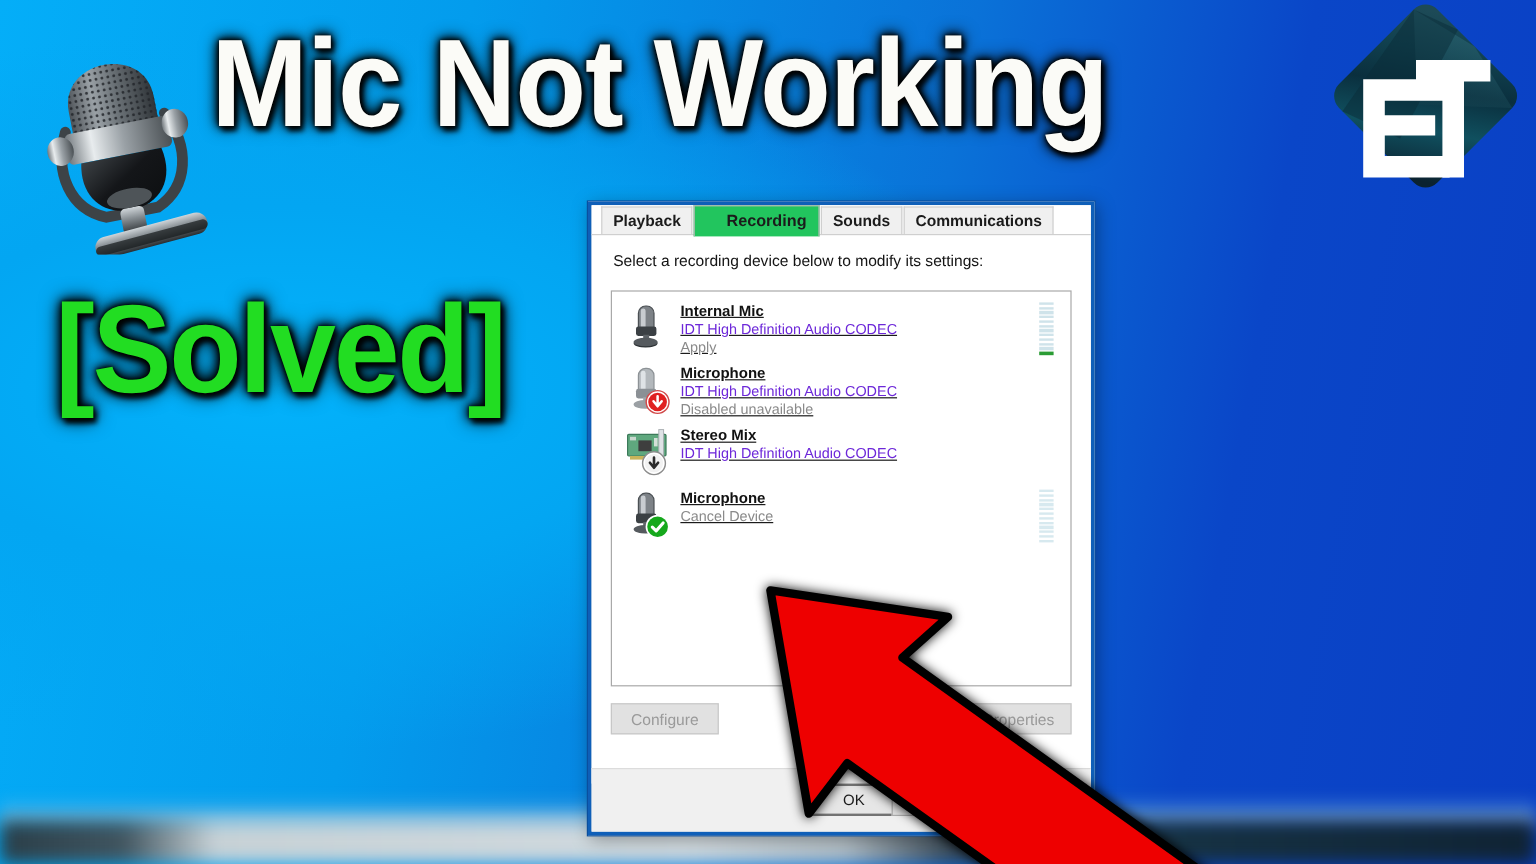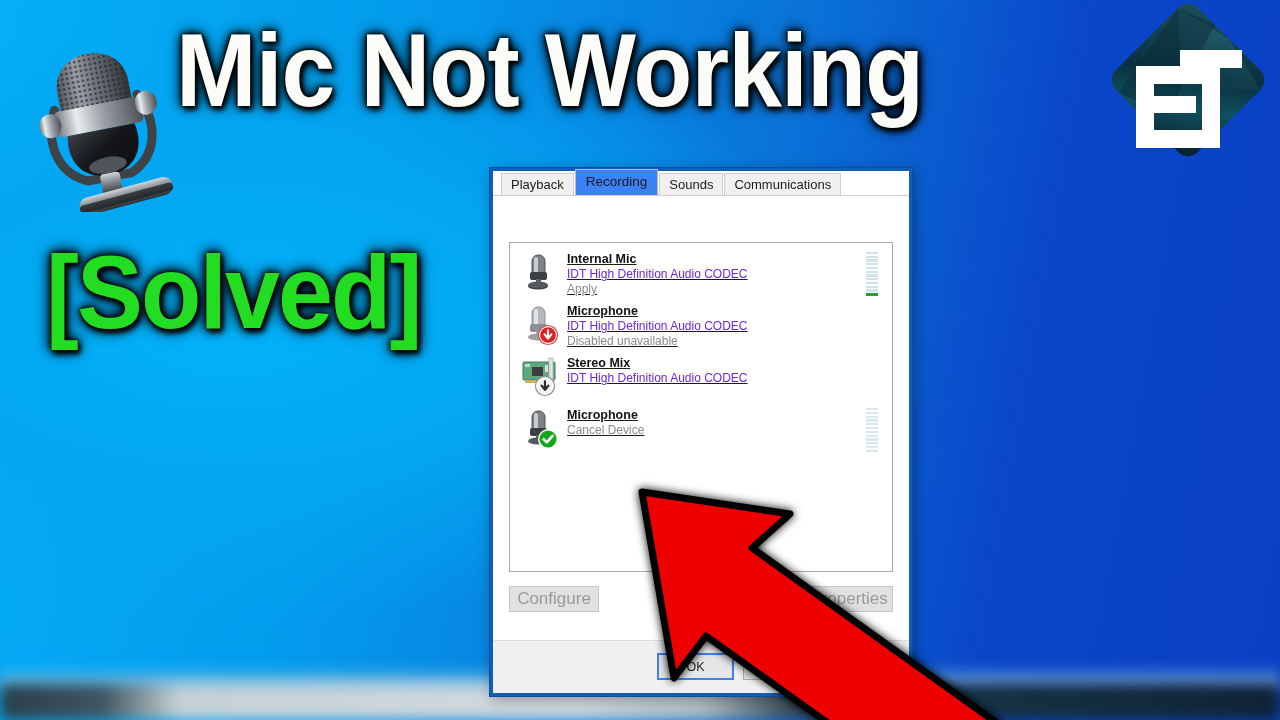--- a/index.html
+++ b/index.html
@@ -58,27 +58,27 @@
     box-shadow:0 0 0 1px #0a4f9e, 2px 3px 14px rgba(0,0,0,.35);
     font-size:13px;color:#1b1b1b;
     box-sizing:border-box;
   }
   .titlebar{height:40px;background:#fff;display:flex;align-items:center;position:relative;}
   .titlebar .ico{margin-left:12px;width:20px;height:20px;flex:none;}
   .titlebar .tt{margin-left:8px;font-size:16px;color:#1a1a1a;font-weight:normal;}
   .closebtn{position:absolute;right:0;top:0;width:46px;height:34px;display:flex;align-items:center;justify-content:center;cursor:pointer;}
   .closebtn svg{width:15px;height:15px;}
 
-  .tabstrip{height:24px;background:#fff;position:relative;padding-left:8px;display:flex;align-items:flex-end;}
+  .tabstrip{height:24px;background:#fff;position:relative;padding-left:8px;display:flex;align-items:flex-start;font-weight:bold;}
   .tab{
     font-size:13px;padding:3px 9px 4px 9px;background:#f0f0f0;border:1px solid #cfcfcf;
     border-bottom:none;margin-right:1px;color:#1b1b1b;cursor:pointer;line-height:15px;
     position:relative;top:1px;
   }
-  .tab.active{background:#3b82f6;border-color:#b8b8b8;padding:4px 10px 6px 10px;top:0;z-index:3;font-size:13.5px;}
+  .tab.active{background:#22c55e;border-color:#b8b8b8;padding:4px 10px 6px 26px;top:0;z-index:3;font-size:13.5px;}
 
   .pane{background:#fff;border-top:1px solid #cfcfcf;height:calc(100% - 40px - 24px);position:relative;box-sizing:border-box;}
   .pane-hint{padding:14px 0 0 18px;font-size:13px;color:#141414;}
 
   .listbox{
     position:absolute;left:16px;top:46px;right:16px;height:328px;
     border:1px solid #a9a9a9;background:#fff;overflow:hidden;
   }
   .devrow{display:flex;align-items:flex-start;padding:7px 8px 7px 9px;height:52px;box-sizing:border-box;}
   .devicon{width:44px;height:44px;flex:none;position:relative;}
@@ -88,35 +88,35 @@
   .devstate{font-size:12px;color:#8a8a8a;line-height:15px;}
   .meter{width:12px;height:44px;flex:none;margin-top:2px;margin-right:6px;
     display:flex;flex-direction:column-reverse;gap:1.5px;}
   .seg{height:2.4px;background:#cfe3ea;}
   .seg.on{background:#2a9c34;height:3.2px;}
   .meter.empty .seg{background:#d7e9ef;}
 
   .btnrow{position:absolute;left:16px;right:16px;top:390px;height:28px;}
   .btn{
     position:absolute;height:26px;min-width:82px;padding:0 14px;
-    background:#e1e1e1;border:1px solid #c7c7c7;color:#9a9a9a;font-size:17px;
+    background:#e1e1e1;border:1px solid #c7c7c7;color:#9a9a9a;font-size:13px;
     display:flex;align-items:center;justify-content:center;box-sizing:border-box;cursor:default;
     font-family:"Liberation Sans", sans-serif;
   }
   .btn.configure{left:0;width:90px;}
   .btn.setdefault{left:203px;width:88px;}
   .btn.properties{left:296px;width:88px;}
 
   .footer{position:absolute;left:0;right:0;bottom:0;height:52px;background:#f0f0f0;border-top:1px solid #dcdcdc;}
   .fbtn{
     position:absolute;top:12px;height:27px;width:77px;background:#e1e1e1;border:1px solid #adadad;
     font-size:12.5px;color:#1b1b1b;display:flex;align-items:center;justify-content:center;
     box-sizing:border-box;cursor:pointer;font-family:"Liberation Sans", sans-serif;
   }
-  .fbtn.ok{left:164px;border:2px solid #3b82f6;background:#e6e6e6;}
+  .fbtn.ok{left:180px;border:2px solid #737373;background:#e6e6e6;}
   .fbtn.cancel{left:250px;}
   .fbtn.apply{left:336px;color:#9a9a9a;border-color:#cacaca;background:#e7e7e7;}
 
   
   .arrow{position:absolute;left:610px;top:470px;width:680px;height:300px;pointer-events:none;}
 </style>
 </head>
 <body>
 
 <div class="desktop"></div>
@@ -211,20 +211,21 @@
 
 
   <div class="tabstrip">
     <div class="tab">Playback</div>
     <div class="tab active">Recording</div>
     <div class="tab">Sounds</div>
     <div class="tab">Communications</div>
   </div>
 
   <div class="pane">
+    <div class="pane-hint">Select a recording device below to modify its settings:</div>
 
     <div class="listbox">
 
       <div class="devrow">
         <span class="devicon">
           <svg viewBox="0 0 44 44" width="44" height="44">
             <rect x="13" y="5" width="13" height="24" rx="6" fill="#7d8287" stroke="#4b5054" stroke-width="1"></rect>
             <rect x="15" y="7" width="4" height="20" rx="2" fill="#c8ccd0"></rect>
             <rect x="11" y="22" width="17" height="8" rx="2" fill="#3b4044"></rect>
             <rect x="17" y="29" width="5" height="6" fill="#5e6367"></rect>

